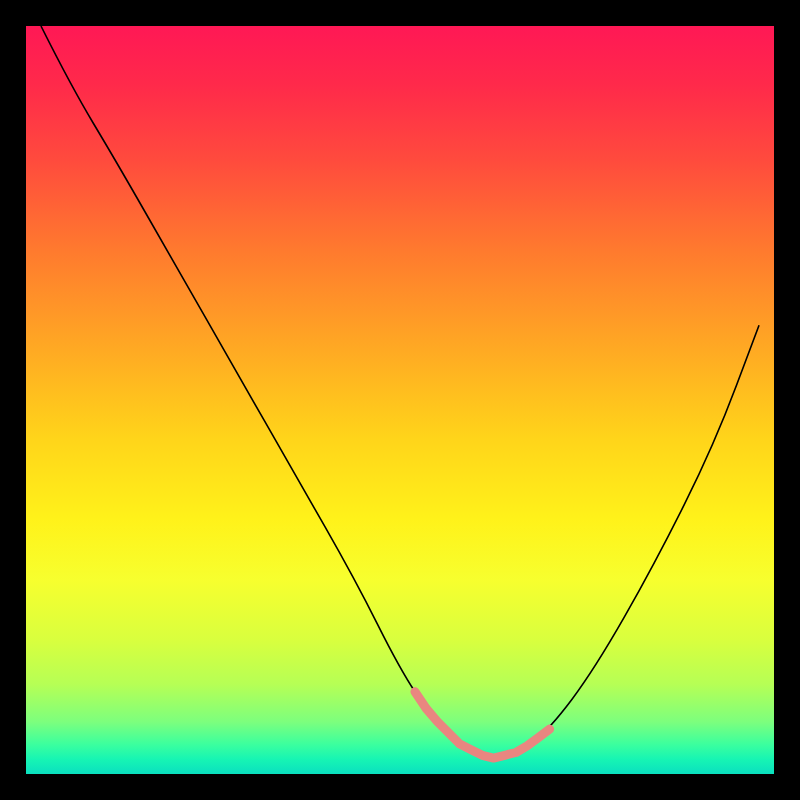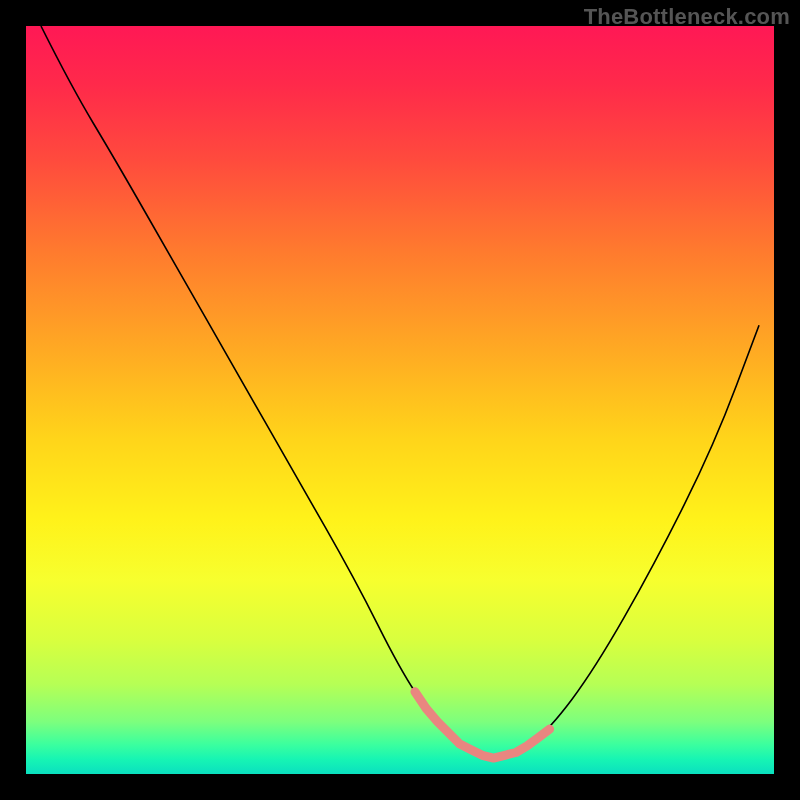--- a/index.html
+++ b/index.html
@@ -70,21 +70,20 @@
     stroke-width: 9;
     stroke-linecap: round;
     stroke-linejoin: round;
   }
 </style>
 </head>
 <body>
 
 <div class="frame">
 
-  <div class="watermark">TheBottleneck.com</div>
 
   <div class="plot-area">
     <svg viewBox="0 0 100 100" preserveAspectRatio="none">
       <path class="curve" id="curve-path" d="M 2 0 Q 6 8 9 13 Q 12 18 16 25 Q 20 32 24 39 Q 28 46 32 53 Q 36 60 40 67 Q 44 74 47 80 Q 50 86 52 89 Q 54 92 56 94 Q 58 96 60 97 Q 62 98 64 97.5 Q 66 97 68 95.5 Q 70 94 73 90 Q 76 86 80 79 Q 84 72 88 64 Q 92 56 95 48 T 98 40" vector-effect="non-scaling-stroke"></path>
       <path class="bottom-marker" id="marker-path" d="M 52 89 L 53.5 91.25 L 55 93 L 56.5 94.5 L 58 96 L 59.5 96.75 L 61 97.5 L 62.5 97.875 L 64 97.5 L 65.5 97.125 L 67 96.25 L 68.5 95.125 L 70 94" vector-effect="non-scaling-stroke" stroke="#e98680"></path>
     </svg>
   </div>
 
 </div>
 

